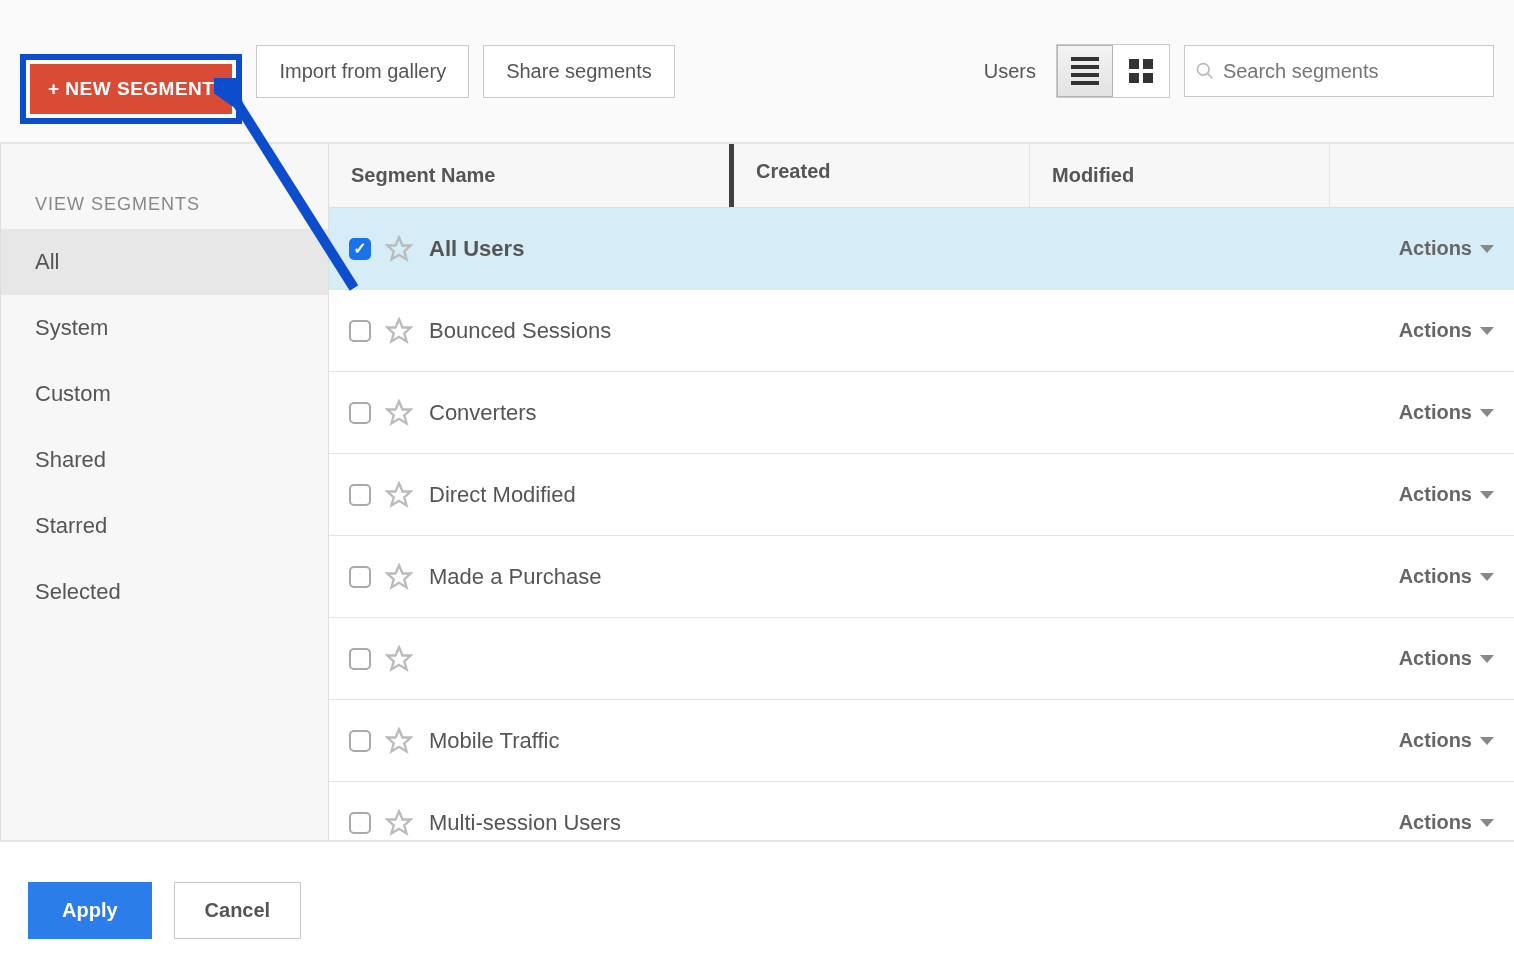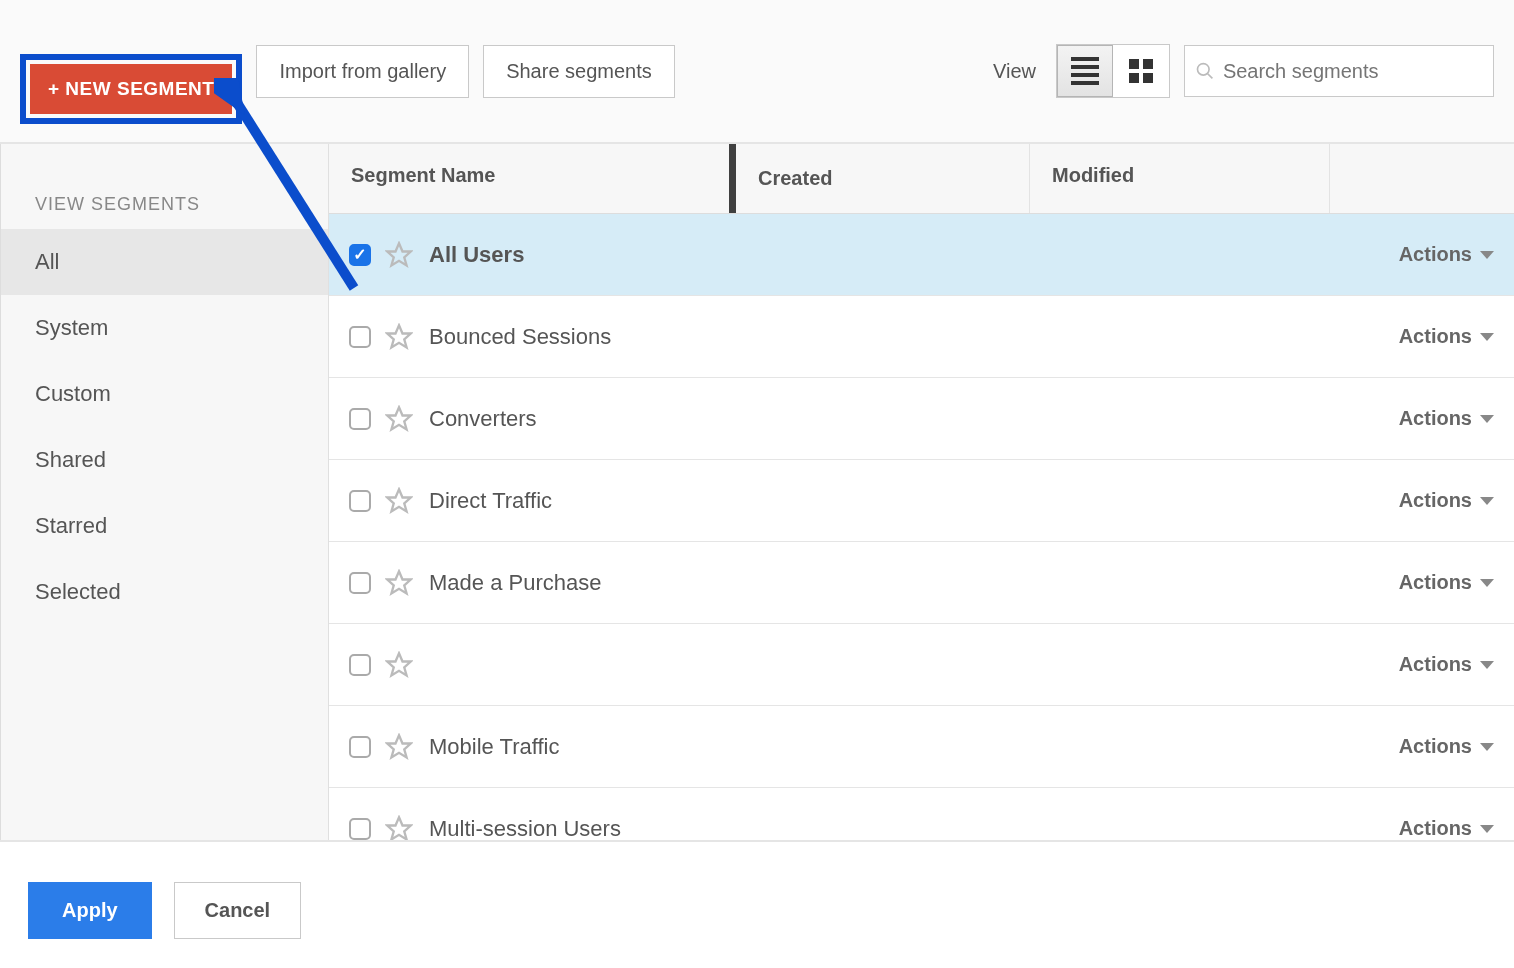--- a/index.html
+++ b/index.html
@@ -117,21 +117,21 @@
   }
   .col-headers {
     display: flex;
     background: #f7f7f7;
     border-bottom: 1px solid #ddd;
     font-size: 20px;
     font-weight: bold;
     color: #555;
   }
   .col-name { flex: 0 0 400px; padding: 20px 22px; }
-  .col-created { flex: 0 0 300px; padding: 23px 22px; border-left: 7px solid #404040;}
+  .col-created { flex: 0 0 300px; padding: 16px 22px; border-left: 5px solid #404040;}
   .col-modified { flex: 0 0 300px; padding: 20px 22px; border-left: 1px solid #e3e3e3;}
   .col-actions { flex: 1; padding: 20px 22px; border-left: 1px solid #e3e3e3;}
   .rows {
     flex: 1;
     overflow-y: auto;
   }
   .row {
     display: flex;
     align-items: center;
     border-bottom: 1px solid #e5e5e5;
@@ -222,21 +222,21 @@
 </head>
 <body>
 
 <div class="topbar">
   <div class="highlight-box">
     <button class="btn-red">+ NEW SEGMENT</button>
   </div>
   <button class="btn">Import from gallery</button>
   <button class="btn">Share segments</button>
   <div class="spacer"></div>
-  <span class="view-label">View</span>
+  <span class="view-label">Users</span>
   <div class="view-toggle">
     <div class="view-toggle-btn active">
       <div class="icon-lines">
           <span></span>
           <span></span>
           <span></span>
           <span></span>
         </div>
     </div>
     <div class="view-toggle-btn">
@@ -311,21 +311,21 @@
           <div class="row-actions">
             <span>Actions</span>
             <span class="chevron"></span>
           </div>
         </div>
         <div class="row">
           <div class="row-check"></div>
           <svg class="star" viewBox="0 0 24 24">
             <polygon class="star-svg" points="12,2 15,9 22,9 16.5,14 18.5,21 12,17 5.5,21 7.5,14 2,9 9,9"></polygon>
           </svg>
-          <span class="row-name">Direct Traffic</span>
+          <span class="row-name">Direct Modified</span>
           <div class="row-spacer"></div>
           <div class="row-actions">
             <span>Actions</span>
             <span class="chevron"></span>
           </div>
         </div>
         <div class="row">
           <div class="row-check"></div>
           <svg class="star" viewBox="0 0 24 24">
             <polygon class="star-svg" points="12,2 15,9 22,9 16.5,14 18.5,21 12,17 5.5,21 7.5,14 2,9 9,9"></polygon>

